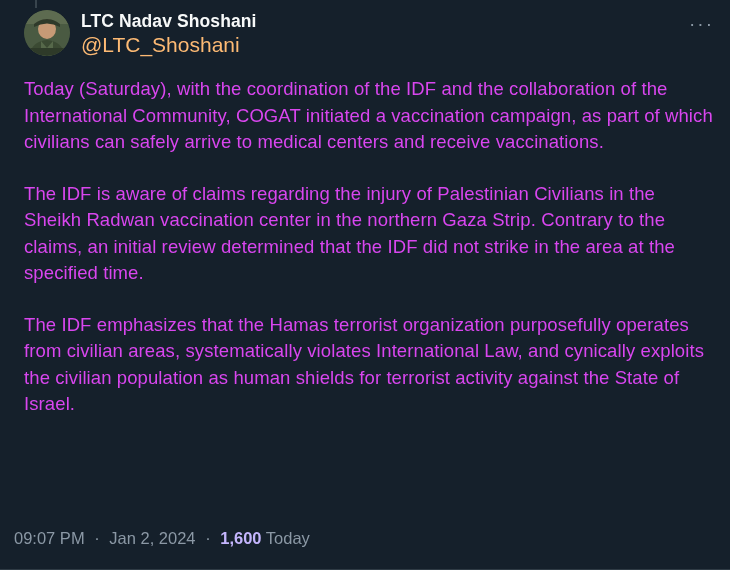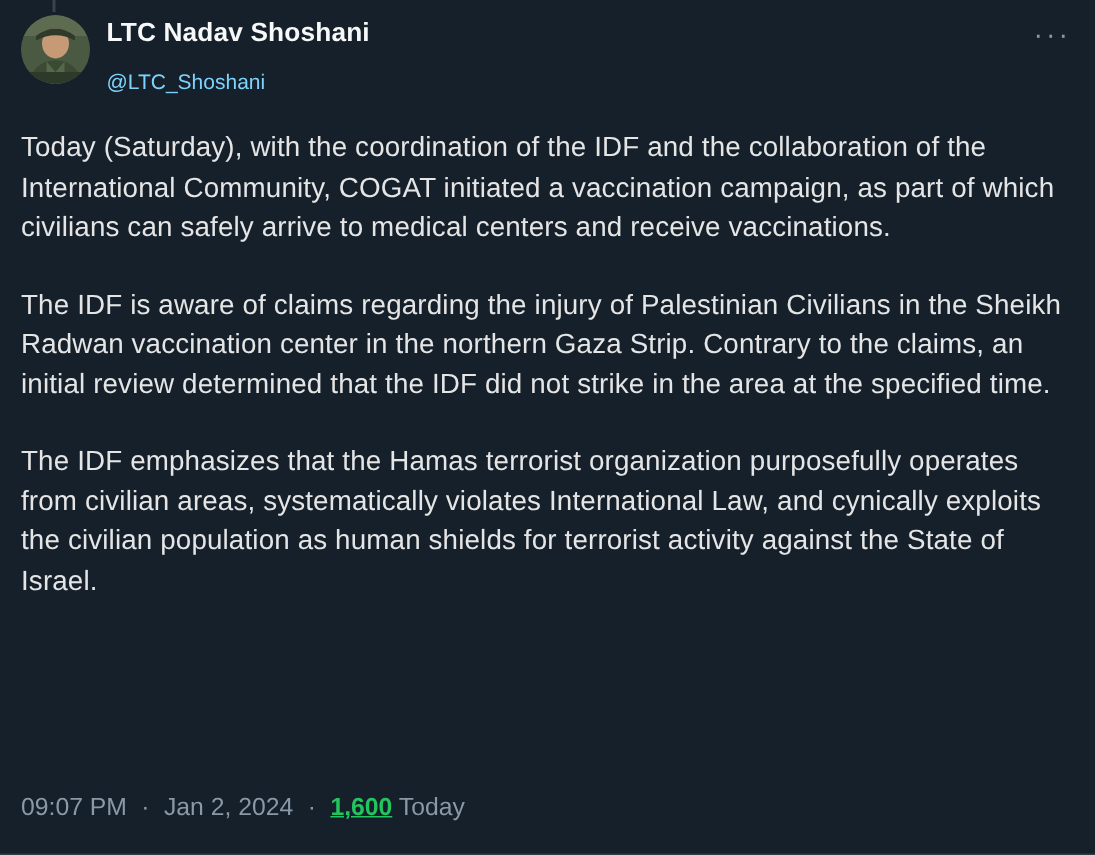--- a/index.html
+++ b/index.html
@@ -12,21 +12,21 @@
     height: 570px;
     overflow: hidden;
     font-family: "Liberation Sans", sans-serif;
     color: #f7f9f9;
   }
   .tweet {
     position: relative;
     width: 730px;
     height: 570px;
     box-sizing: border-box;
-    padding: 10px 14px 0 14px;
+    padding: 10px 14px 0 24px;
     background: #15202b;
   }
   .thread-stub {
     position: absolute;
     left: 35px;
     top: 0;
     width: 2px;
     height: 8px;
     background: #38444d;
   }
@@ -51,59 +51,58 @@
     padding-top: 1px;
   }
   .display-name {
     font-size: 17.5px;
     font-weight: bold;
     line-height: 21px;
     color: #f7f9f9;
     letter-spacing: 0.1px;
   }
   .handle {
-    font-size: 14px;
+    font-size: 21px;
     line-height: 21px;
-    color: #7dd3fc;
-    margin-top: 12px;
+    color: #fdba74;
+    margin-top: 2px;
   }
   .more-btn {
     flex: 0 0 auto;
     color: #8b98a5;
     font-size: 19px;
     line-height: 19px;
     letter-spacing: 2px;
     padding: 4px 2px 0 8px;
     cursor: pointer;
     user-select: none;
   }
   .body {
     margin-top: 20px;
     font-size: 18.5px;
     line-height: 26.5px;
-    color: #e5e5e5;
+    color: #d946ef;
     letter-spacing: 0.1px;
   }
   .body p {
     margin: 0 0 25px 0;
   }
   .body p:last-child { margin-bottom: 18px; }
   .meta {
     position: absolute;
     left: 14px;
     bottom: 22px;
     font-size: 16.5px;
     line-height: 20px;
     color: #8b98a5;
   }
   .meta .sep { margin: 0 5px; }
   .meta .views-count {
-    color: #22c55e;
+    color: #c4b5fd;
     font-weight: bold;
-    text-decoration: underline;
   }
   .meta .views-label { color: #8b98a5; }
   .divider {
     position: absolute;
     left: 0;
     bottom: 0;
     width: 730px;
     height: 1px;
     background: #2f3b45;
   }

